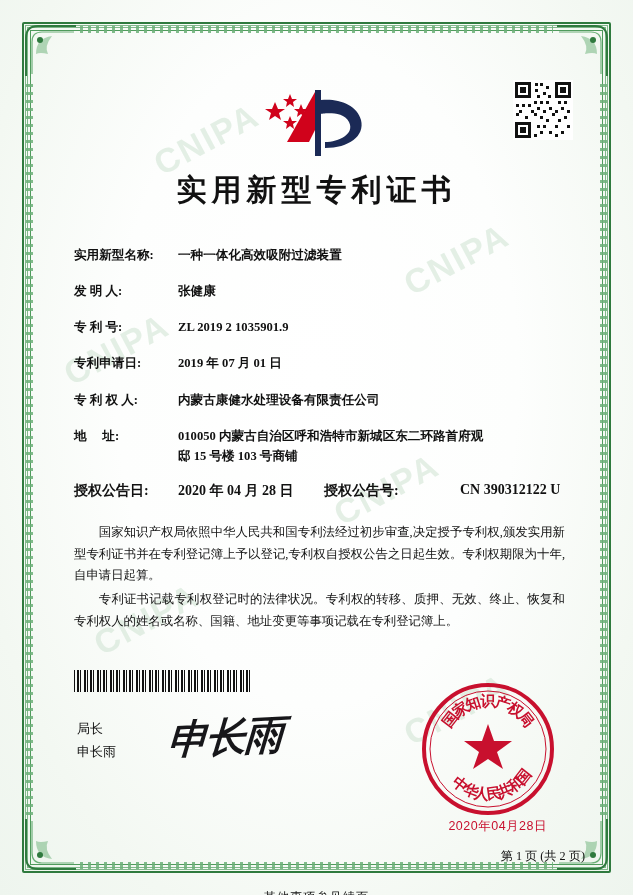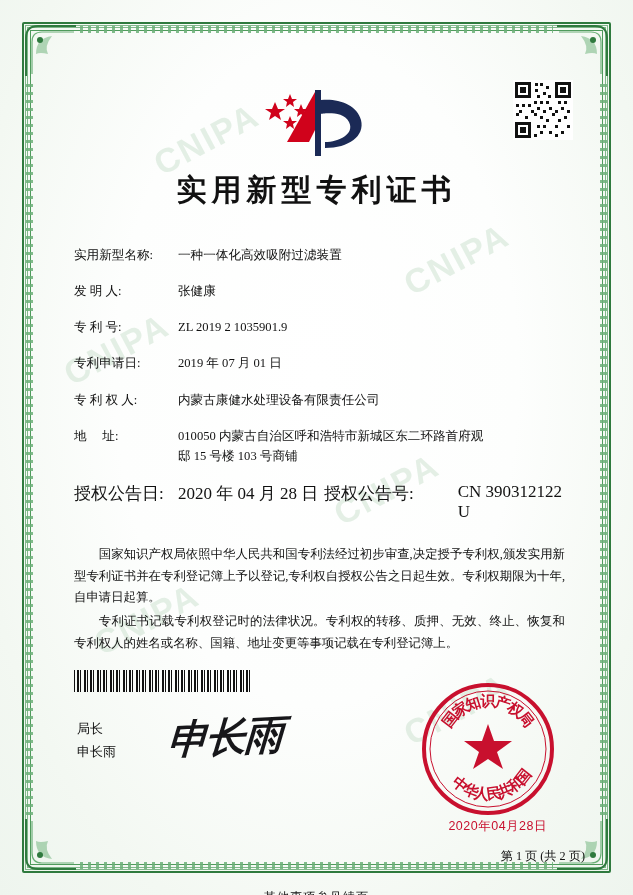--- a/index.html
+++ b/index.html
@@ -129,20 +129,21 @@
     font-weight: bold;
     letter-spacing: 5px;
     color: #111;
     font-family: "Liberation Serif", "DejaVu Serif", serif;
   }
 
   .fields {
     margin-top: 34px;
     padding-left: 26px;
     padding-right: 18px;
+    font-weight: bold;
   }
   .field-row {
     display: flex;
     align-items: flex-start;
     font-size: 12.6px;
     line-height: 1.6;
     margin-bottom: 16px;
     color: #111;
   }
   .field-label {
@@ -151,21 +152,21 @@
     letter-spacing: 0px;
     white-space: pre;
   }
   .field-value {
     flex: 1 1 auto;
     white-space: pre-line;
   }
 
   .row-two {
     display: flex;
-    font-size: 17px;
+    font-size: 14px;
     margin-bottom: 14px;
     color: #111;
   }
   .row-two .left { flex: 0 0 250px; display: flex; }
   .row-two .right { flex: 1 1 auto; display: flex; gap: 44px; }
   .row-two .lbl { width: 104px; white-space: pre; }
   .row-two .lbl.short { width: 92px; }
 
   .paragraphs {
     margin-top: 22px;

